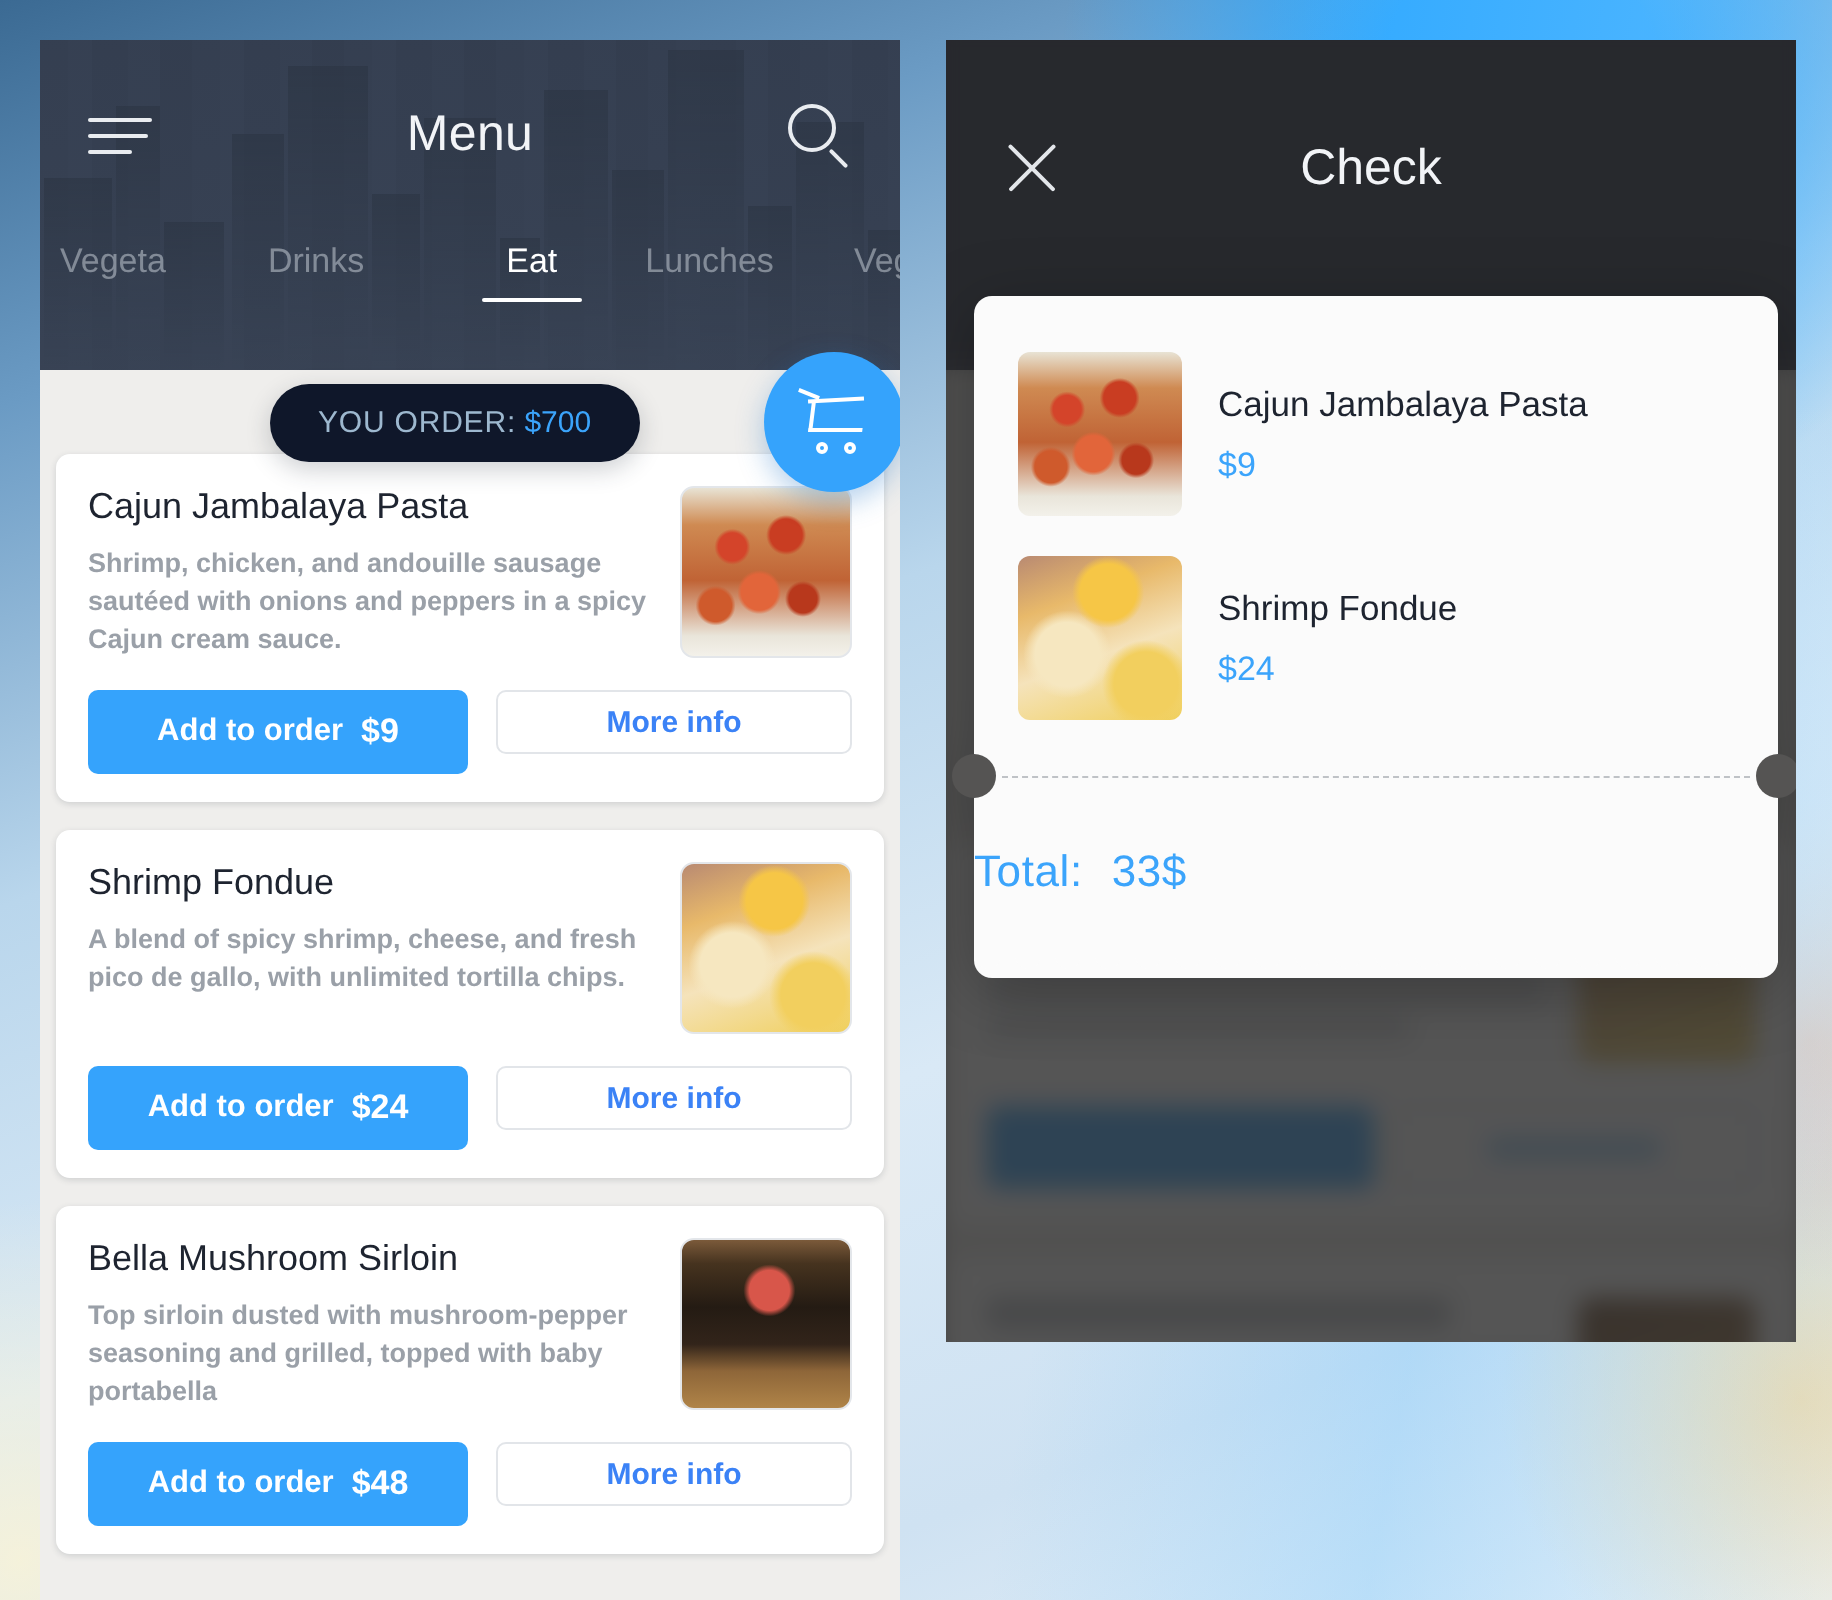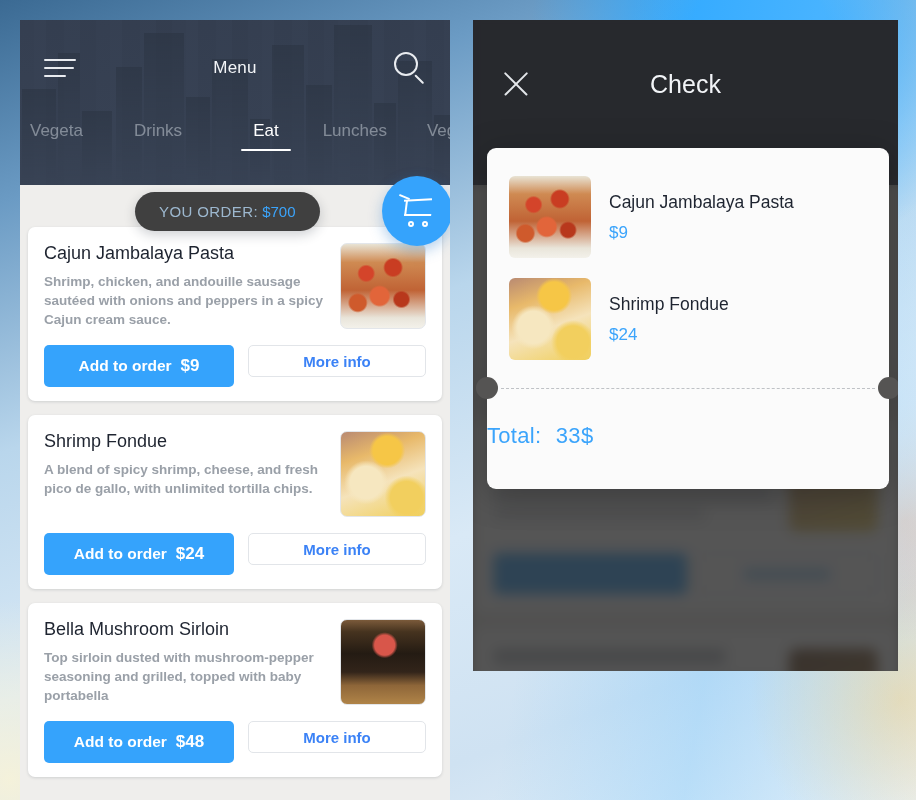--- a/index.html
+++ b/index.html
@@ -62,21 +62,21 @@
     padding: 0 24px;
   }
   .hamburger { width: 32px; cursor: pointer; }
   .hamburger span {
     display:block; height:2px; background:#e9ecf0; border-radius:2px; margin:6px 0;
   }
   .hamburger span:nth-child(1){ width:32px; }
   .hamburger span:nth-child(2){ width:30px; }
   .hamburger span:nth-child(3){ width:22px; }
   .hdr-title {
-    color:#f2f4f7; font-size:17px; font-weight:400; letter-spacing:.2px;
+    color:#f2f4f7; font-size:25px; font-weight:400; letter-spacing:.2px;
     position:absolute; left:0; right:0; text-align:center; pointer-events:none;
   }
   .search-ico { width:34px; height:34px; position:relative; }
   .search-ico .ring{
     position:absolute; left:2px; top:1px; width:24px; height:24px;
     border:2px solid #e9ecf0; border-radius:50%;
   }
   .search-ico .stick{
     position:absolute; left:23px; top:23px; width:12px; height:2px;
     background:#e9ecf0; transform:rotate(45deg); transform-origin:left center; border-radius:2px;
@@ -94,21 +94,21 @@
   }
   .tab.active { color:#ffffff; }
   .tab.active::after{
     content:""; position:absolute; left:50%; transform:translateX(-50%);
     bottom:-10px; width:50px; height:2px; background:#fff; border-radius:2px;
   }
 
   .order-pill {
     position:absolute; z-index:6;
     left: 115px; top: 172px;
-    background:#404040; border-radius:22px;
+    background:#0f172a; border-radius:22px;
     padding: 11px 24px;
     box-shadow: 0 4px 12px rgba(35,45,60,.22);
     font-size:15px; white-space:nowrap; cursor:pointer;
   }
   .order-pill .lbl { color:#9db8cf; letter-spacing:.4px; }
   .order-pill .amt { color:#3ba4fb; font-weight:400; }
 
   .cart-btn {
     position:absolute; z-index:7; left:362px; top:156px;
     width:70px; height:70px; border-radius:50%;

